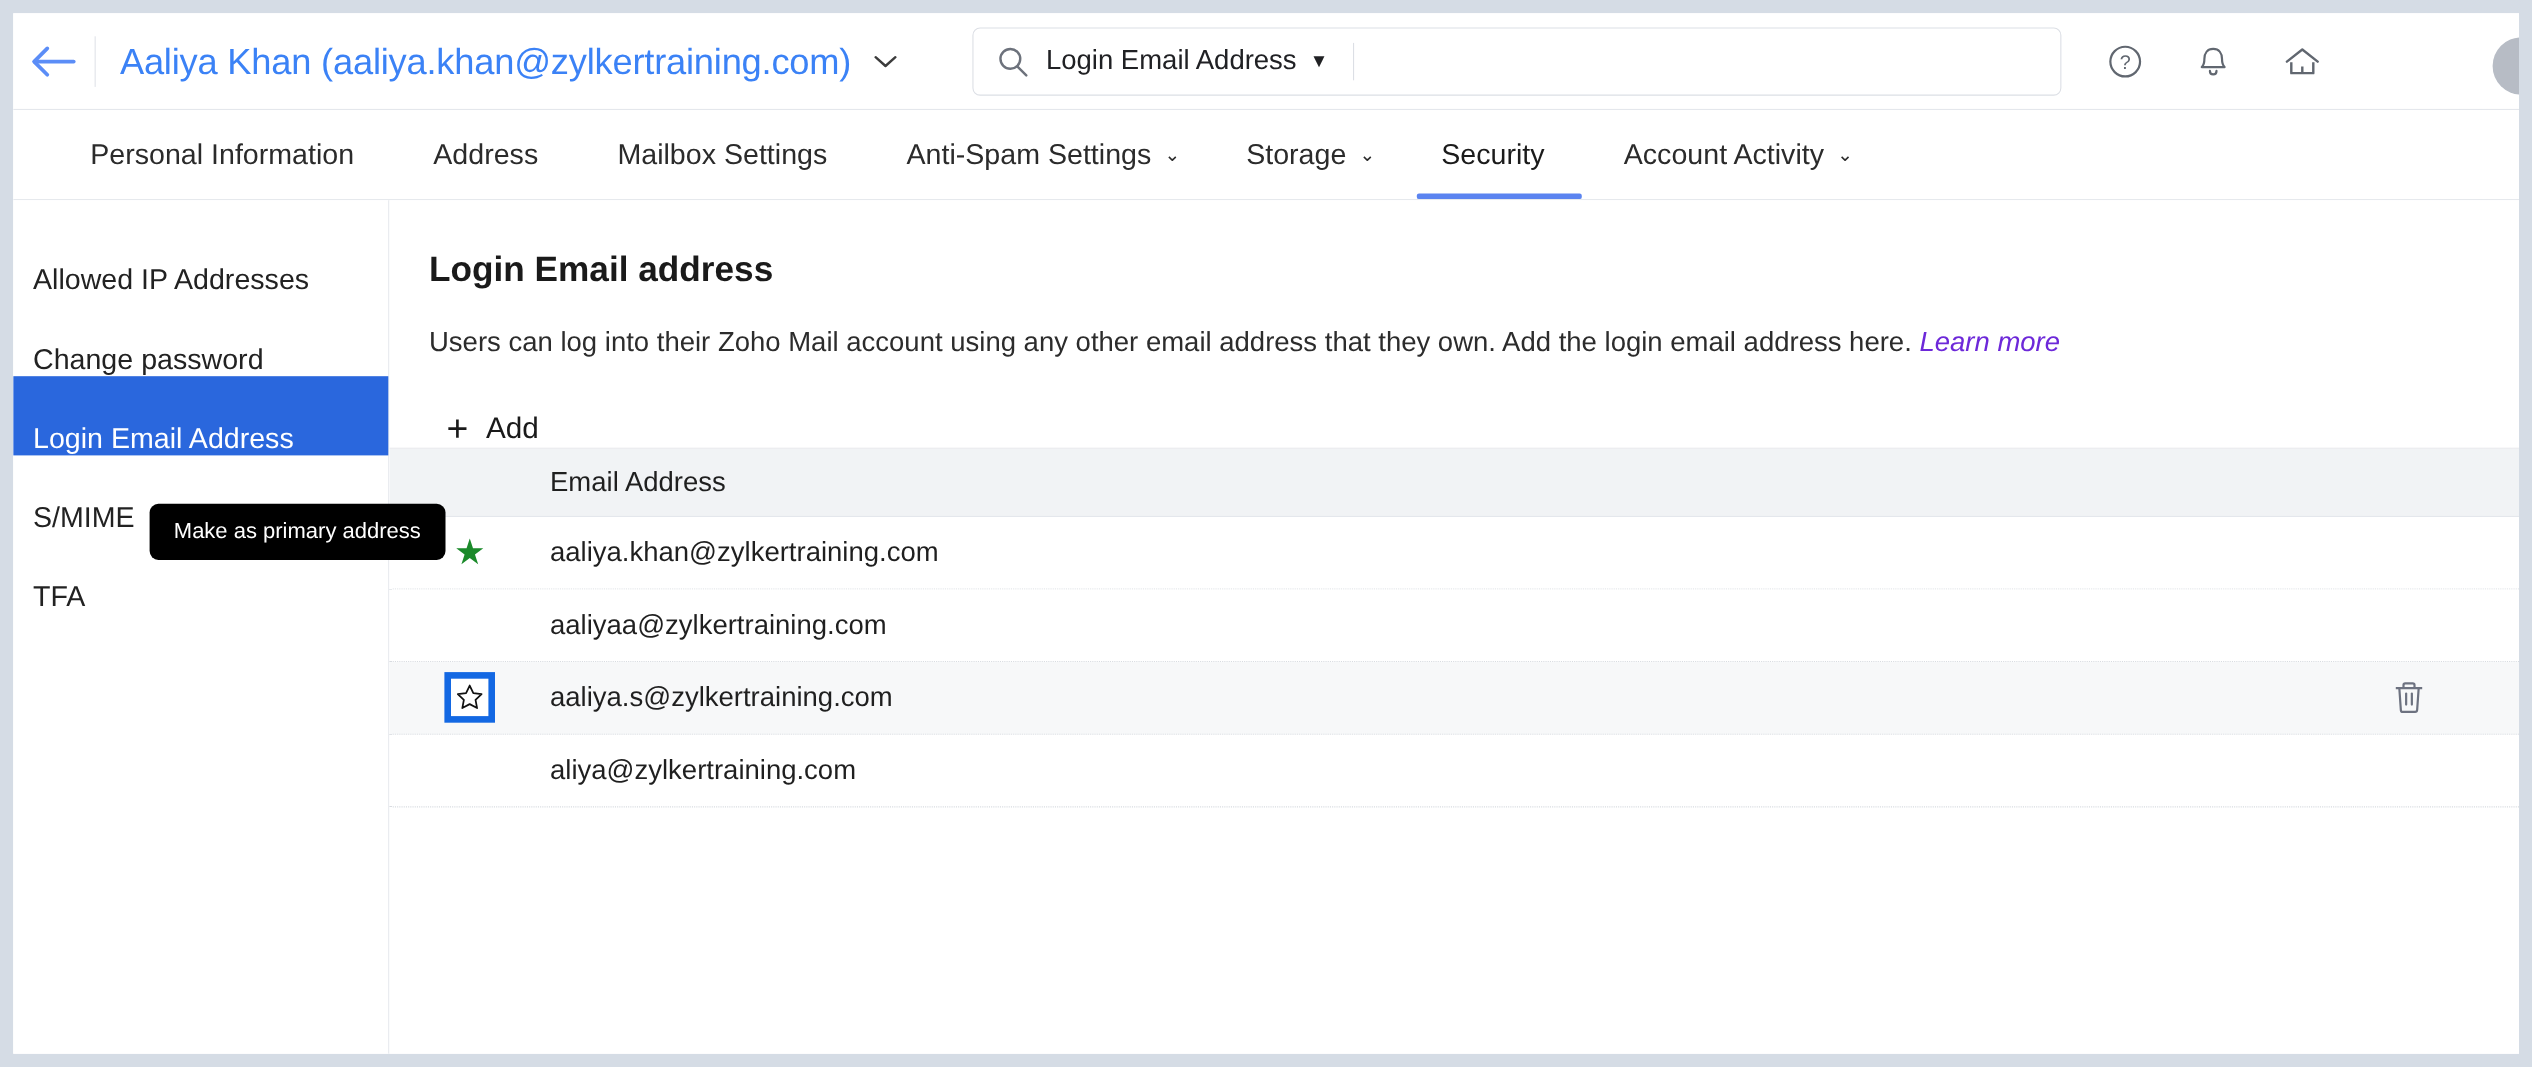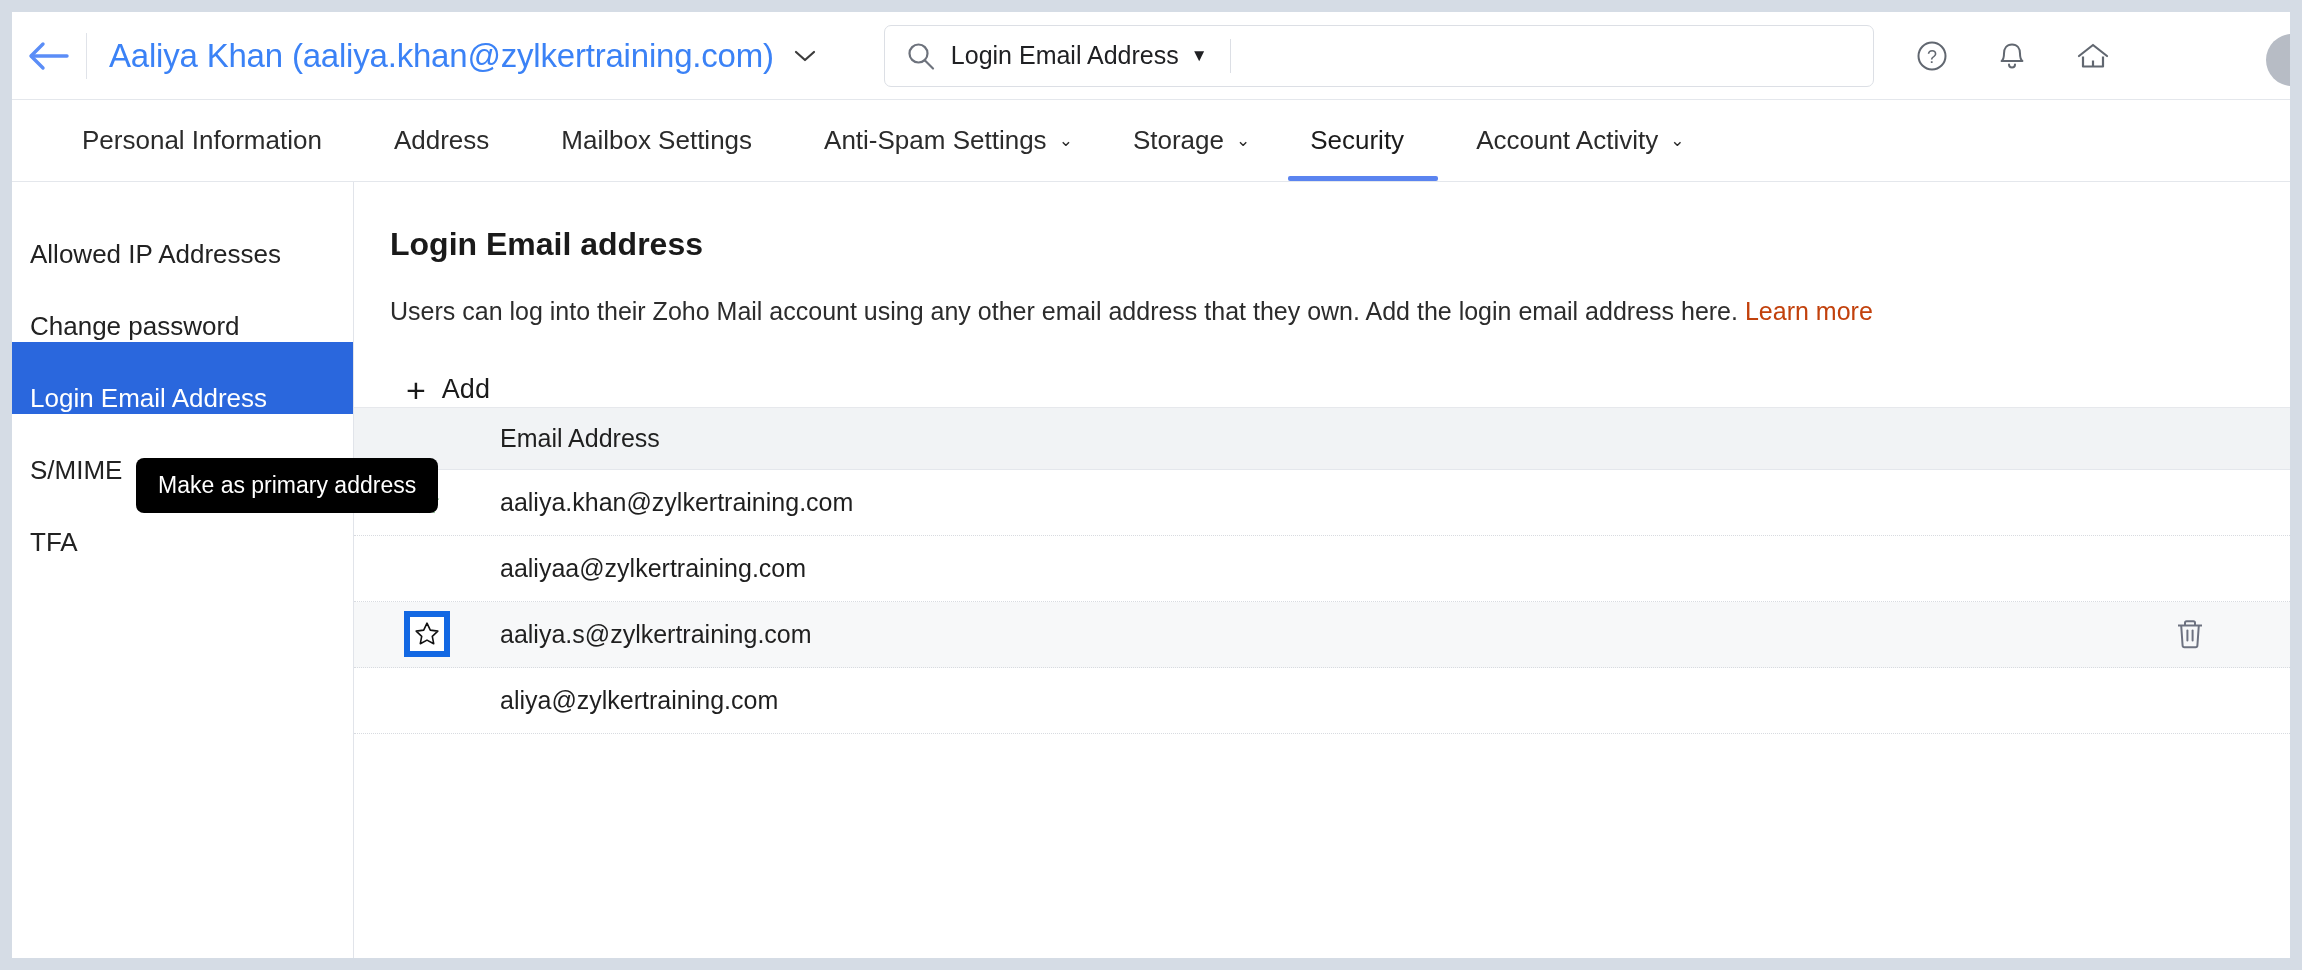--- a/index.html
+++ b/index.html
@@ -149,21 +149,21 @@
     font-weight: bold;
     color: #1a1a1a;
     margin: 44px 0 0 0;
   }
   .page-desc {
     font-size: 25px;
     color: #2c2c2c;
     margin-top: 32px;
     line-height: 1.35;
   }
-  .learn-more { color: #c2410c; text-decoration: none; cursor: pointer; }
+  .learn-more { color: #6d28d9; text-decoration: none; cursor: pointer; font-style: italic; }
 
   .add-btn {
     display: inline-flex; align-items: center; gap: 16px;
     margin-top: 44px; margin-left: 16px;
     font-size: 27px; color: #1a1a1a;
     cursor: pointer;
   }
   .plus-glyph { font-size: 34px; line-height: 1; font-weight: 300; }
 
   .table {
@@ -197,21 +197,21 @@
   }
   .star-inner {
     width: 34px; height: 34px; background: #fff;
     display: flex; align-items: center; justify-content: center;
   }
 
   .tooltip {
     position: absolute;
     background: #000;
     color: #fff;
-    font-size: 23px;
+    font-size: 20px;
     border-radius: 8px;
     padding: 14px 22px;
     white-space: nowrap;
     z-index: 50;
   }
   .trash { cursor: pointer; display:flex; }
 </style>
 </head>
 <body>
 

